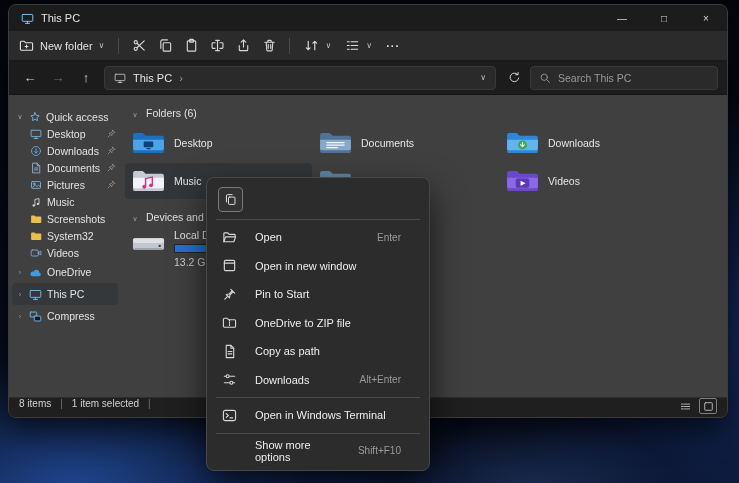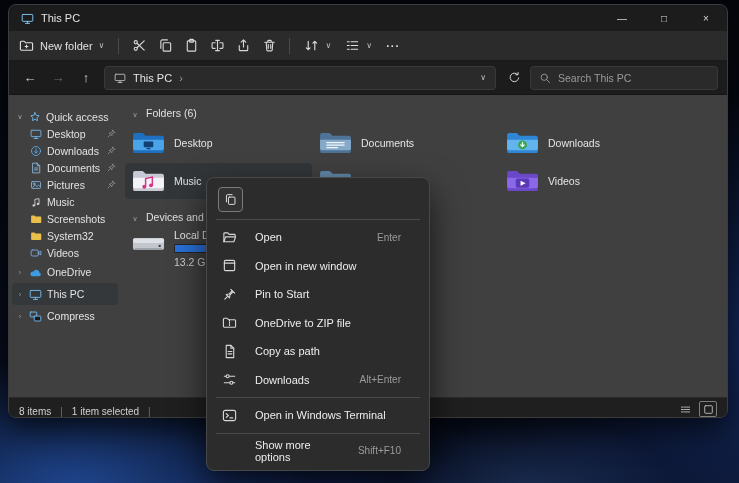--- a/index.html
+++ b/index.html
@@ -41,21 +41,21 @@
   .tile{height:36px;display:flex;align-items:center;gap:9px;padding-left:7px;border-radius:4px;font-size:10.5px}
   .tilesel{background:#323639}
   .fold{width:33px;height:26px;flex:none}
   .devhead{margin-top:12px}
   .drivetile{display:flex;gap:9px;padding-left:7px;margin-top:6px;align-items:flex-start;width:240px}
   .dicon{width:33px;height:28px;flex:none;margin-top:1px}
   .dinfo{display:flex;flex-direction:column;gap:3px;font-size:10.5px;white-space:nowrap}
   .cap{width:112px;height:9px;background:#565b63;border:1px solid #23252a;border-radius:1px;overflow:hidden}
   .capfill{height:100%;background:#2970d8}
   .free{color:#cdcdcd}
-  .statusbar{height:20px;flex:none;background:#1f1f1f;border-top:1px solid #2d2d2d;display:flex;align-items:flex-end;gap:9px;padding:0 10px;font-size:10px;color:#d2d2d2}
+  .statusbar{height:20px;flex:none;background:#1f1f1f;border-top:1px solid #2d2d2d;display:flex;align-items:flex-start;gap:9px;padding:0 10px;font-size:10px;color:#d2d2d2}
   .sdiv{color:#6f6f6f}
   .sb-icons{margin-left:auto;display:flex;gap:5px;align-items:center;color:#cfcfcf}
   .sbico{width:18px;height:16px;display:flex;align-items:center;justify-content:center;border-radius:2px}
   .sbsel{border:1px solid #7d7d7d}
   .ctx{position:absolute;left:206px;top:177px;width:224px;background:#2c2c2c;border:1px solid #484848;border-radius:8px;padding:5px 4px;box-shadow:0 14px 34px rgba(0,0,0,.65);z-index:20;font-size:11px}
   .qrow{height:33px;display:flex;align-items:center;padding-left:7px}
   .qbtn{width:25px;height:25px;border:1px solid #7a7a7a;background:#333;border-radius:4px;display:flex;align-items:center;justify-content:center;color:#e0e0e0}
   .msep{height:1px;background:#4a4a4a;margin:3px 5px}
   .mitem{height:28.5px;display:flex;align-items:center;gap:18px;padding:0 24px 0 11px;border-radius:4px;color:#ededed}
   .mico{width:15px;height:15px;flex:none;color:#d8d8d8}

